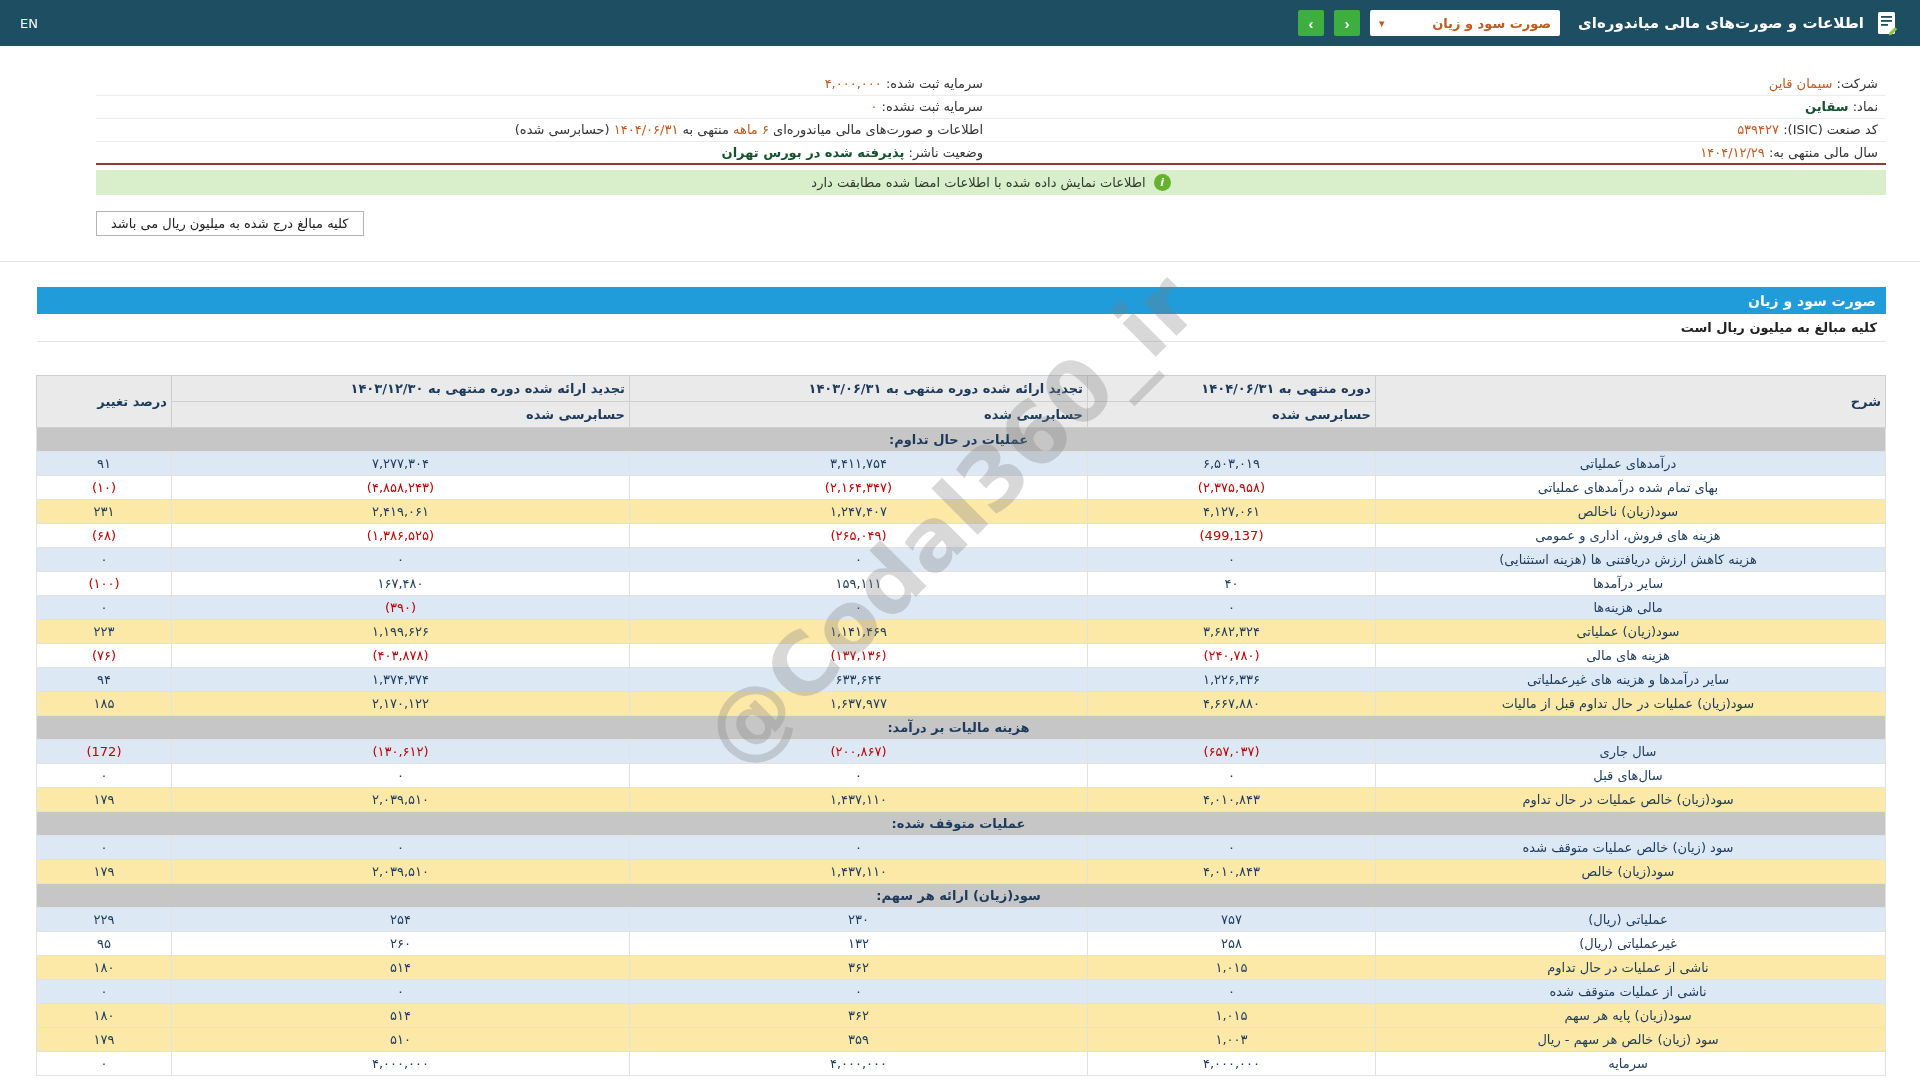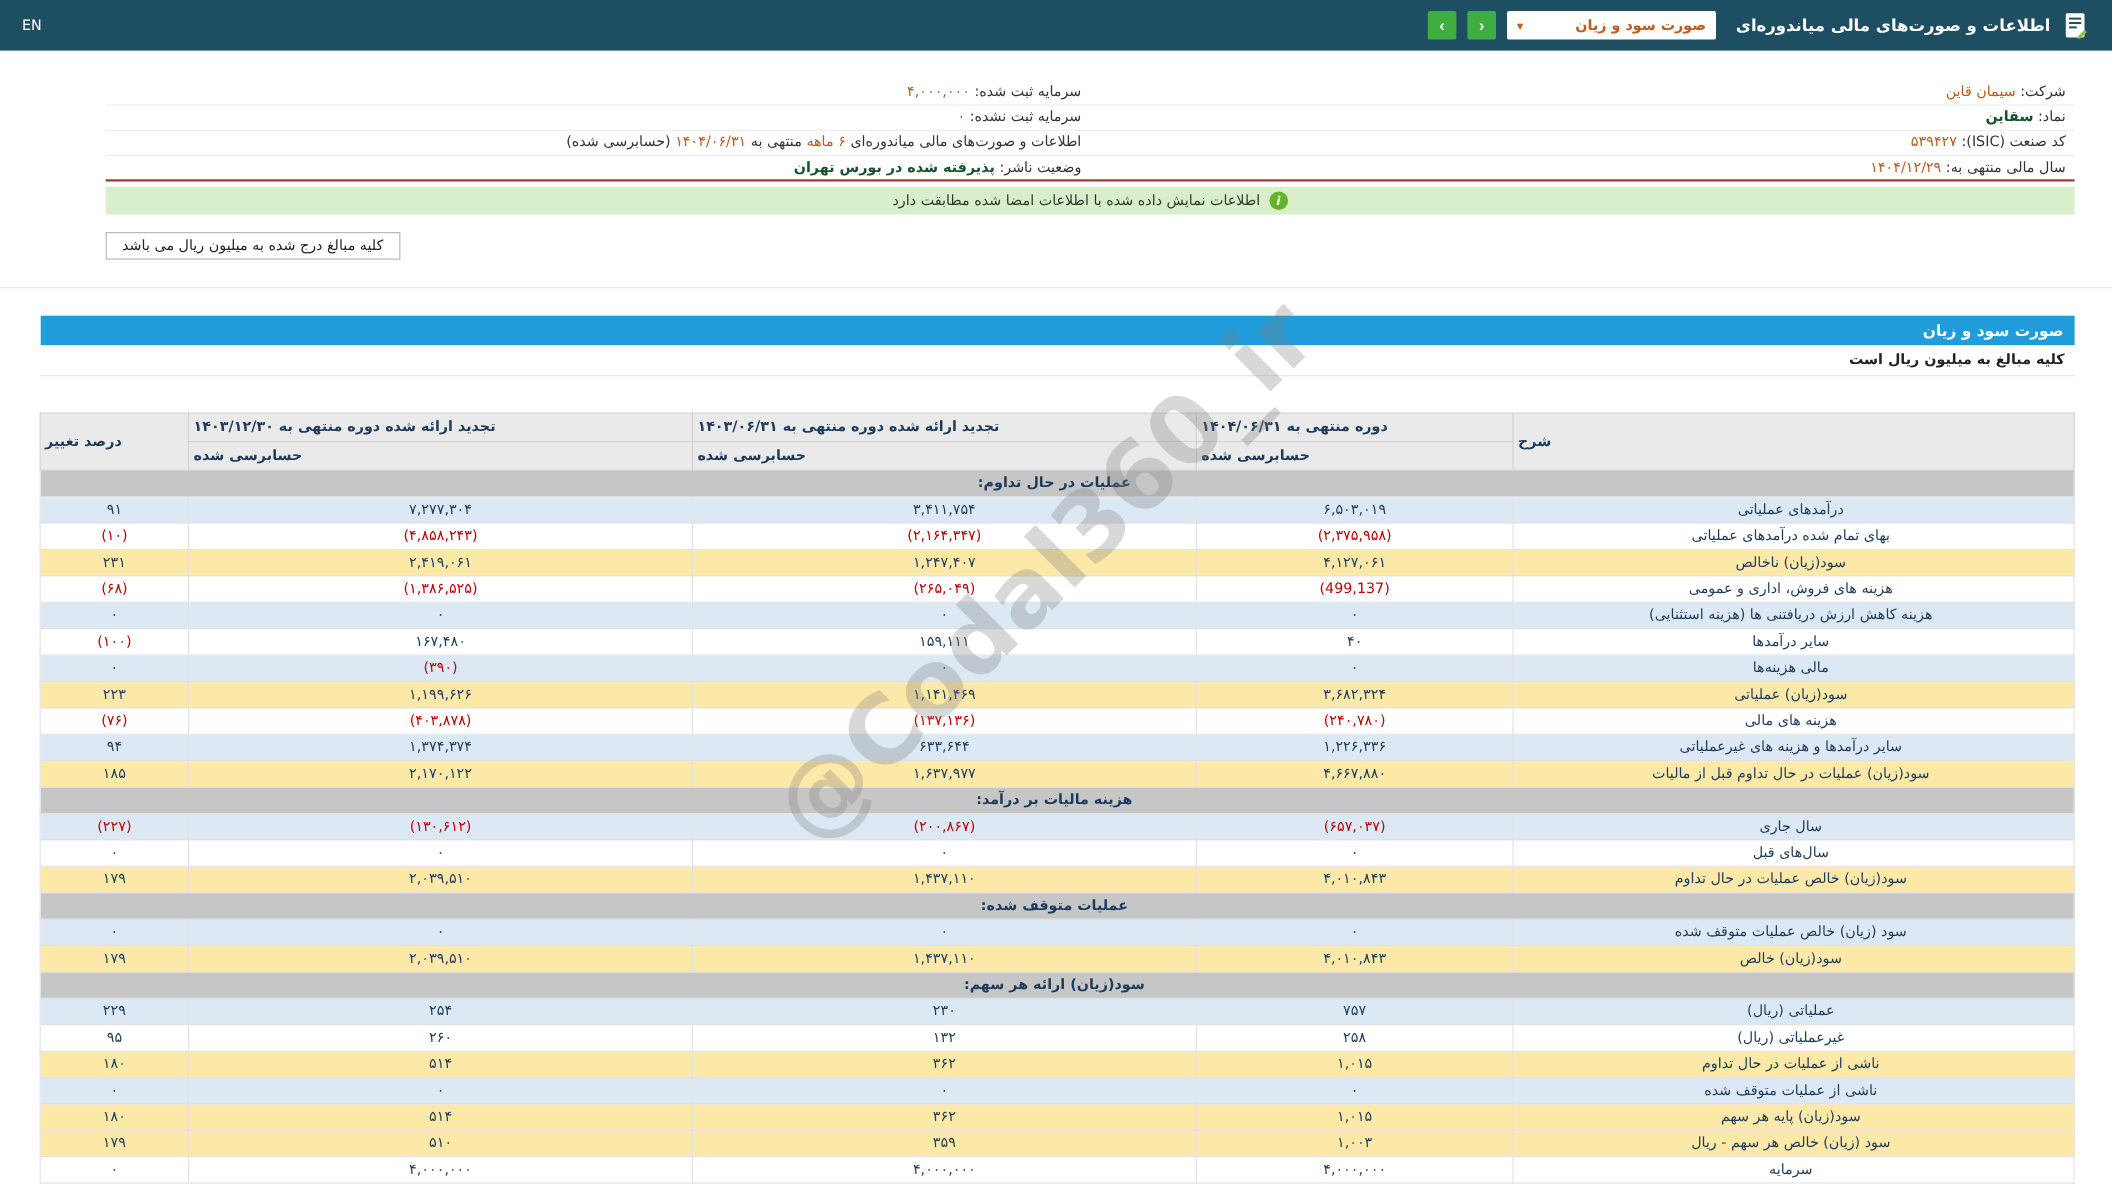--- a/index.html
+++ b/index.html
@@ -132,21 +132,21 @@
     table-layout: fixed;
     font-size: 13px;
   }
   .statement-table th {
     background: #eaeaea;
     border: 1px solid #cfcfcf;
     color: #1c3a5c;
     font-weight: bold;
     font-size: 13px;
     height: 26px;
-    text-align: left;
+    text-align: right;
     padding: 2px 4px;
   }
   .statement-table td {
     border: 1px solid #e2e2e2;
     height: 24px;
     text-align: center;
     padding: 1px 4px;
     color: #1c3a5c;
     background: #ffffff;
   }
@@ -370,21 +370,21 @@
     <td class="c-val">۱۸۵</td>
   </tr>
         <tr class="section">
     <td class="c-label" colspan="5">هزینه مالیات بر درآمد:</td>
   </tr>
         <tr class="blue">
     <td class="c-label">سال جاری</td>
     <td class="c-val neg">(۶۵۷,۰۳۷)</td>
     <td class="c-val neg">(۲۰۰,۸۶۷)</td>
     <td class="c-val neg">(۱۳۰,۶۱۲)</td>
-    <td class="c-val neg">(۲۲۷)</td>
+    <td class="c-val neg">(172)</td>
   </tr>
         <tr class="white">
     <td class="c-label">سال‌های قبل</td>
     <td class="c-val">۰</td>
     <td class="c-val">۰</td>
     <td class="c-val">۰</td>
     <td class="c-val">۰</td>
   </tr>
         <tr class="yellow">
     <td class="c-label">سود(زیان) خالص عملیات در حال تداوم</td>

